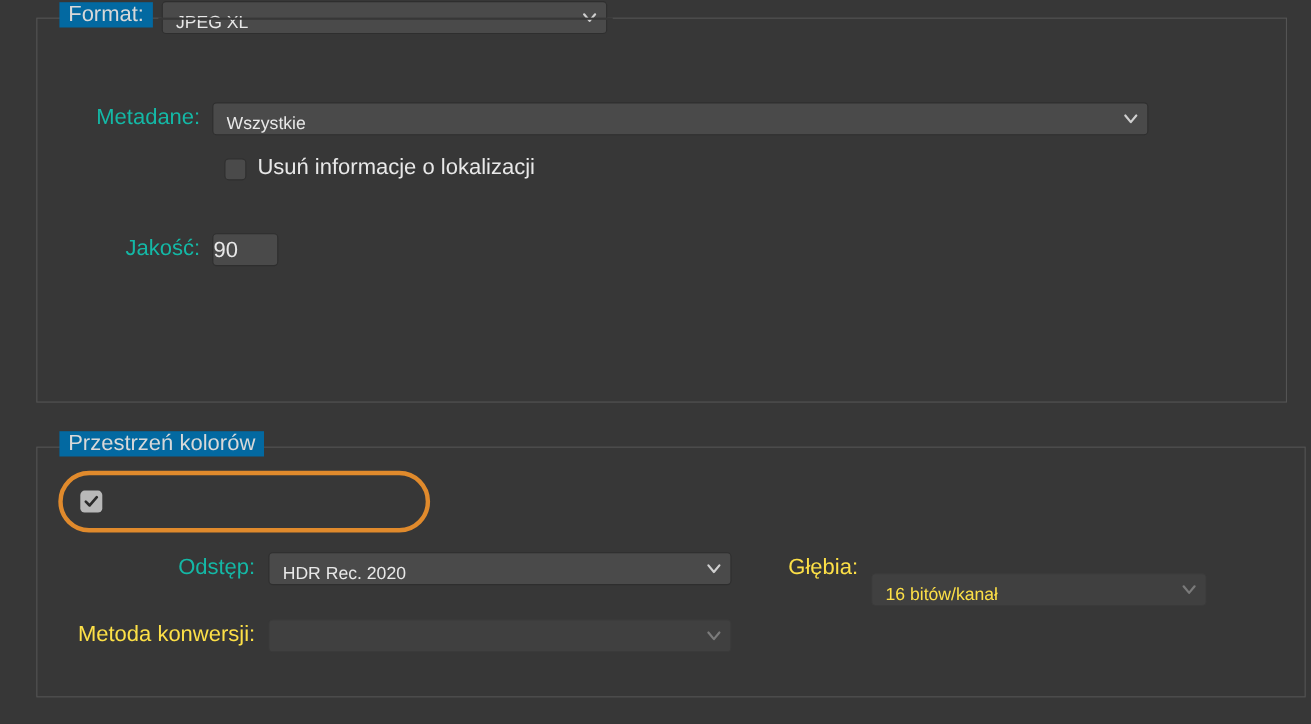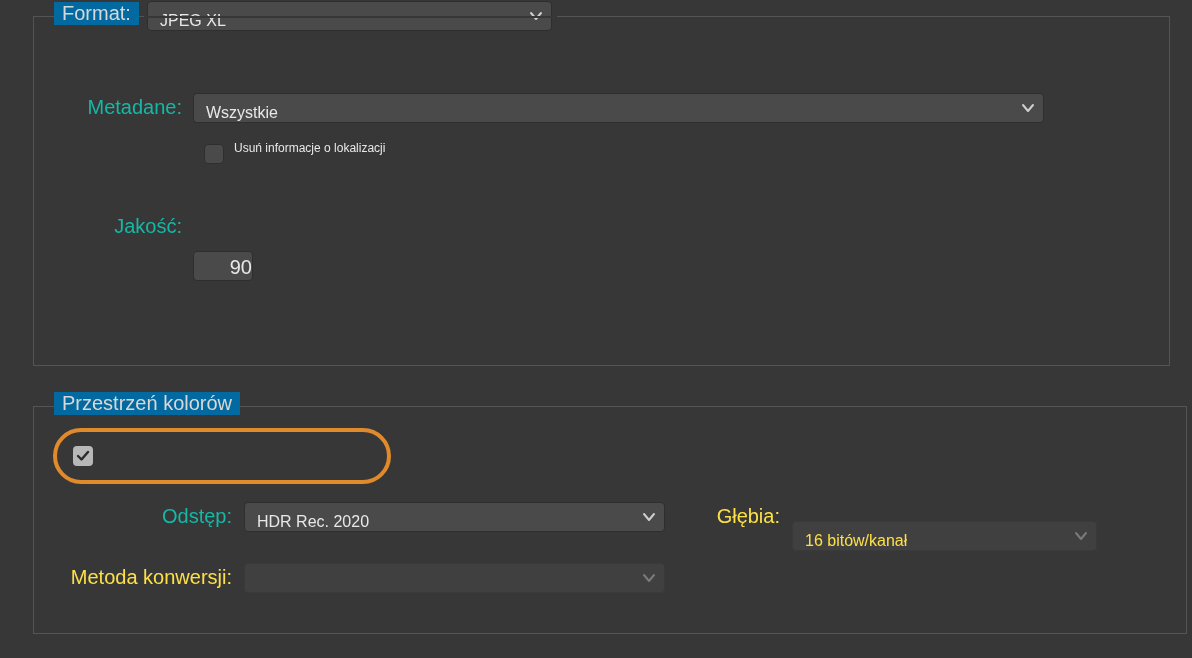--- a/index.html
+++ b/index.html
@@ -81,24 +81,23 @@
 
   
   .num-input {
     position: absolute;
     height: 30px;
     background: #4a4a4a;
     border: 1px solid #2e2e2e;
     border-radius: 4px;
     color: #e8e8e8;
     font-size: 20px;
-    text-align: right;
+    text-align: left;
     box-sizing: border-box;
     line-height: 30px;
-    margin-top: 39px;
   }
 
   
   .checkbox {
     position: absolute;
     width: 20px;
     height: 20px;
     border-radius: 4px;
     box-sizing: border-box;
   }
@@ -108,21 +107,21 @@
   }
   .checkbox.checked {
     background: #b8b8b8;
     display: flex;
     align-items: center;
     justify-content: center;
   }
   .check-label {
     position: absolute;
     color: #e8e8e8;
-    font-size: 12px;
+    font-size: 20px;
   }
 
   
   .highlight-ring {
     position: absolute;
     border: 4px solid #e08a2c;
     border-radius: 28px;
     box-sizing: border-box;
     pointer-events: none;
   }

